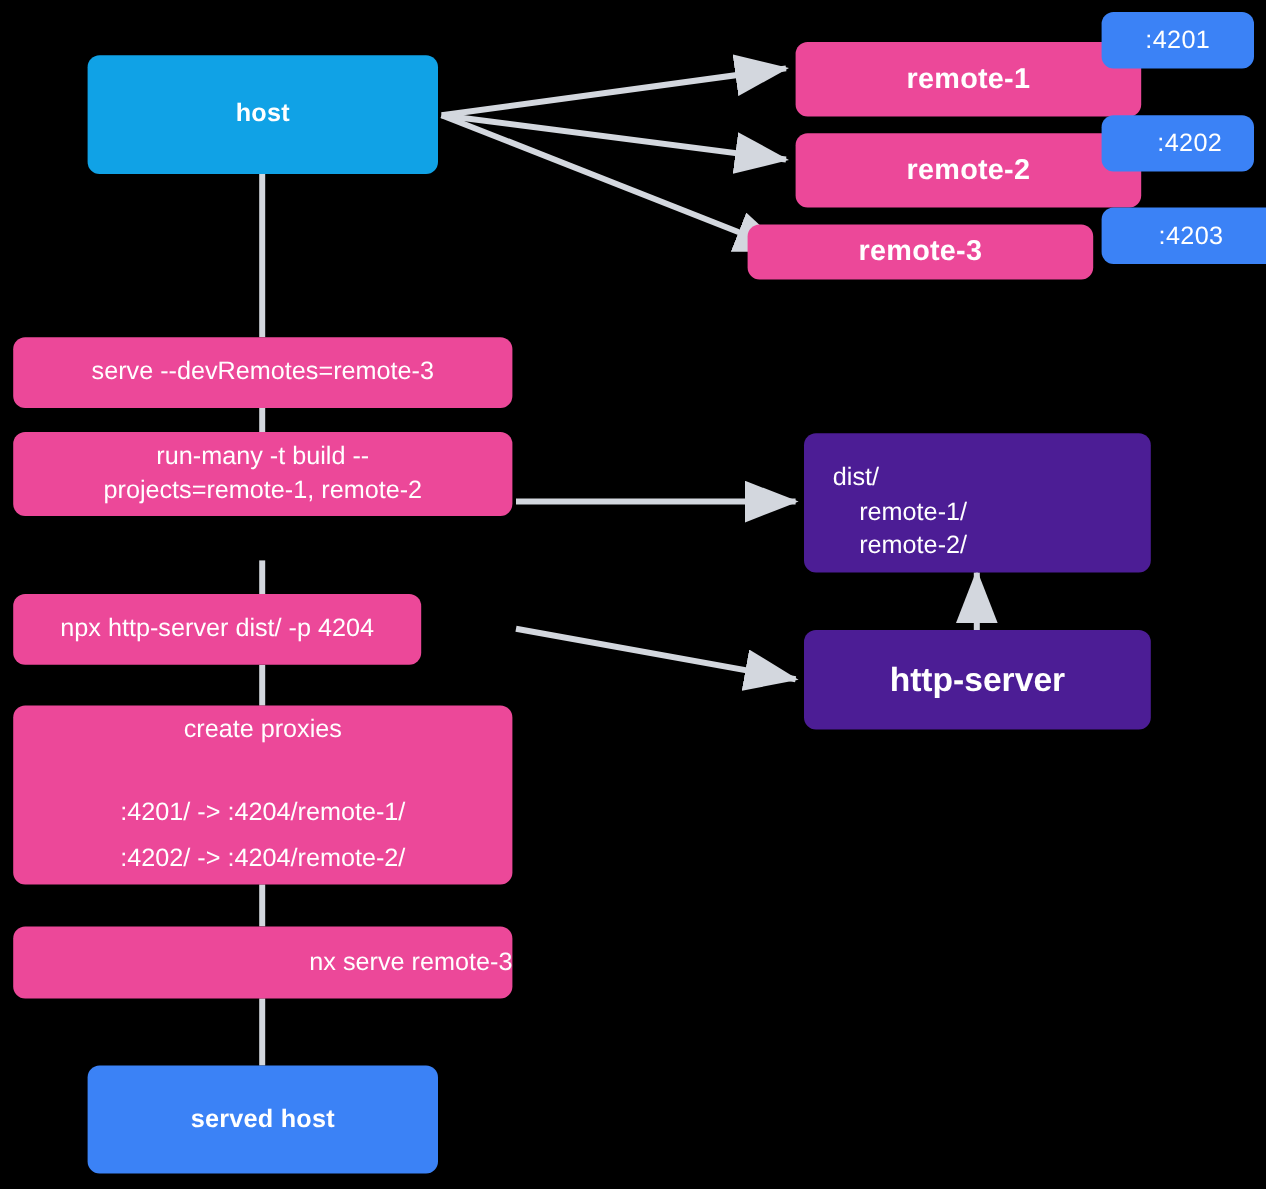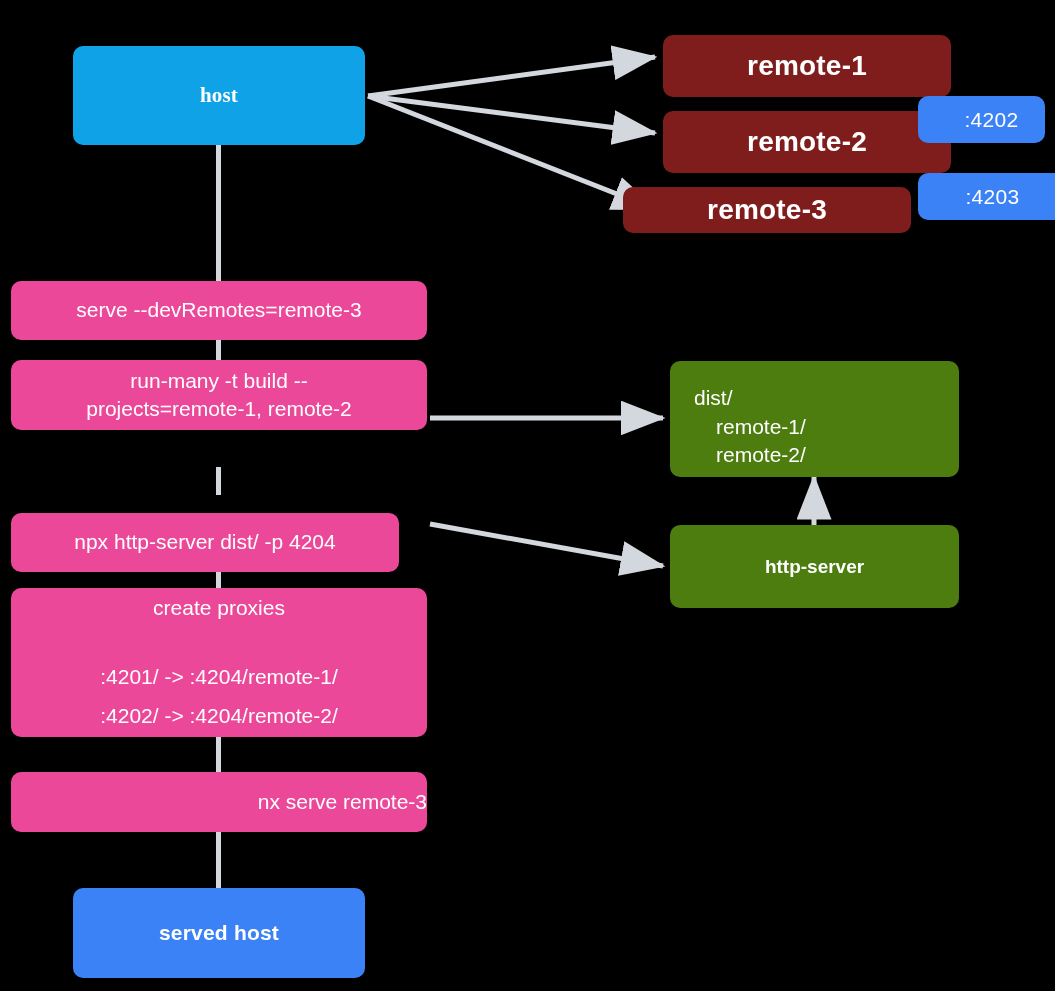--- a/index.html
+++ b/index.html
@@ -27,51 +27,50 @@
     color: #ffffff;
     text-align: center;
     line-height: 1.35;
     -webkit-font-smoothing: antialiased;
   }
   .node.host-node {
     background: #10A2E6;
     font-weight: bold;
     font-size: 21px;
     letter-spacing: 0.2px;
-    font-family: Liberation Serif, serif;
   }
   .node.served-node {
     background: #3B82F6;
     font-weight: bold;
     font-size: 21px;
     letter-spacing: 0.2px;
   }
   .node.cmd-node {
     background: #ec4899;
     font-weight: normal;
     font-size: 21px;
   }
   .node.remote-node {
-    background: #7f1d1d;
+    background: #ec4899;
     font-weight: bold;
-    font-size: 28px;
+    font-size: 24px;
     letter-spacing: 0.2px;
   }
   .node.asset-node {
-    background: #4d7c0f;
+    background: #4c1d95;
     font-weight: normal;
     font-size: 21px;
     align-items: flex-start;
     text-align: left;
   }
   .node.asset-node.bold-asset {
     font-weight: bold;
     align-items: center;
     text-align: center;
-    font-size: 19px;
+    font-size: 28px;
   }
   .badge {
     position: absolute;
     box-sizing: border-box;
     background: #3B82F6;
     color: #ffffff;
     border-radius: 10px;
     display: flex;
     align-items: center;
     justify-content: center;
@@ -123,20 +122,23 @@
     <line x1="814" y1="525" x2="814" y2="477" stroke="#D3D7DE" stroke-width="5" marker-end="url(#arrowhead)"></line>
   </svg>
 
   <div class="node host-node" style="left:73px; top:46px; width:292px; height:99px;">
     <span class="cmd-line">host</span>
   </div>
 
   <div class="node remote-node" style="left:663px; top:35px; width:288px; height:62px;">
     <span class="cmd-line">remote-1</span>
   </div>
+  <div class="badge" style="left:918px; top:10px; width:127px; height:47px;">
+    <span>:4201</span>
+  </div>
 
   <div class="node remote-node" style="left:663px; top:111px; width:288px; height:62px;">
     <span class="cmd-line">remote-2</span>
   </div>
   <div class="badge" style="left:918px; top:96px; width:127px; height:47px;padding-left:20px;">
     <span>:4202</span>
   </div>
 
   <div class="node remote-node" style="left:623px; top:187px; width:288px; height:46px;">
     <span class="cmd-line">remote-3</span>
@@ -147,21 +149,21 @@
 
   <div class="node cmd-node" style="left:11px; top:281px; width:416px; height:59px;">
     <span class="cmd-line">serve --devRemotes=remote-3</span>
   </div>
 
   <div class="node cmd-node" style="left:11px; top:360px; width:416px; height:70px;">
     <span class="cmd-line">run-many -t build --</span>
     <span class="cmd-line">projects=remote-1, remote-2</span>
   </div>
 
-  <div class="node cmd-node" style="left:11px; top:513px; width:388px; height:59px;">
+  <div class="node cmd-node" style="left:11px; top:495px; width:340px; height:59px;">
     <span class="cmd-line">npx http-server dist/ -p 4204</span>
   </div>
 
   <div class="node cmd-node" style="left:11px; top:588px; width:416px; height:149px;gap:11px;">
     <span class="cmd-line">create proxies</span>
     <span class="cmd-gap"></span>
     <span class="cmd-line">:4201/ -&gt; :4204/remote-1/</span>
     <span class="cmd-line">:4202/ -&gt; :4204/remote-2/</span>
   </div>
 

